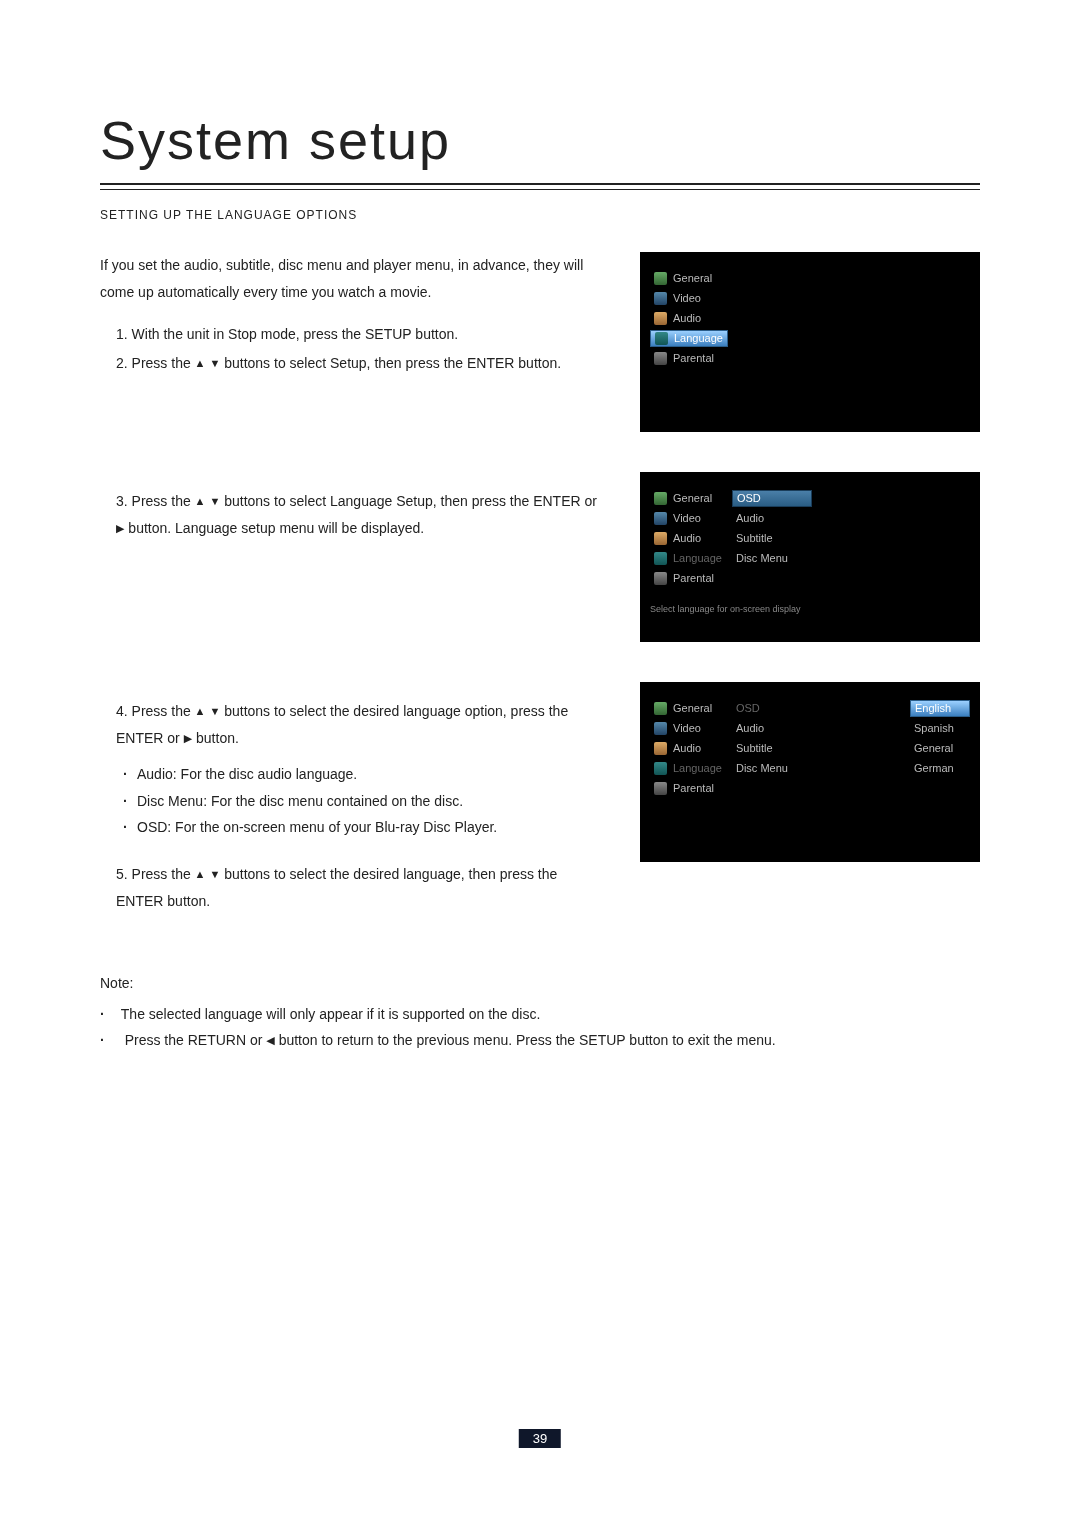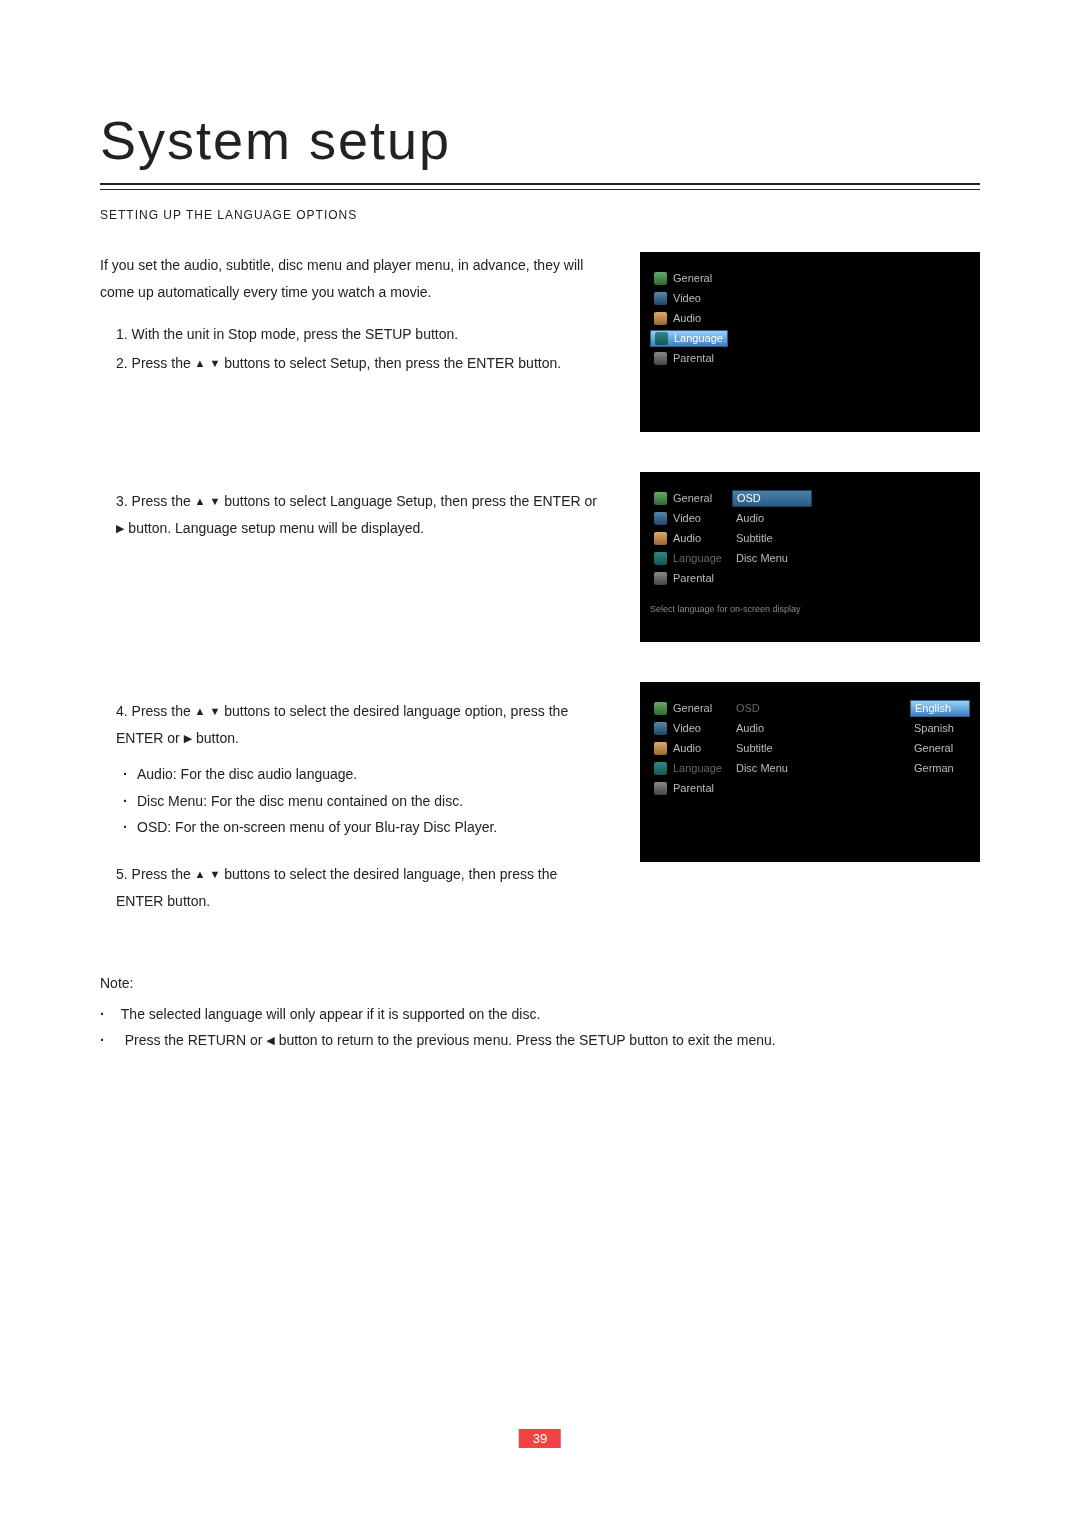--- a/index.html
+++ b/index.html
@@ -143,21 +143,21 @@
     font-weight: bold;
     display: inline-block;
     width: 1.2em;
     margin-right: 4px;
   }
   .pagenum {
     position: absolute;
     bottom: 80px;
     left: 50%;
     transform: translateX(-50%);
-    background: #ef4444;
+    background: #0f172a;
     color: #fff;
     font-size: 13px;
     padding: 2px 14px;
   }
   .para { margin: 0 0 8px 0; }
   .start3 { counter-reset: item 2; }
   .start4 { counter-reset: item 3; }
   .start5 { counter-reset: item 4; }
   ol.custom { list-style: none; padding-left: 0; }
   ol.custom > li { counter-increment: item; }

